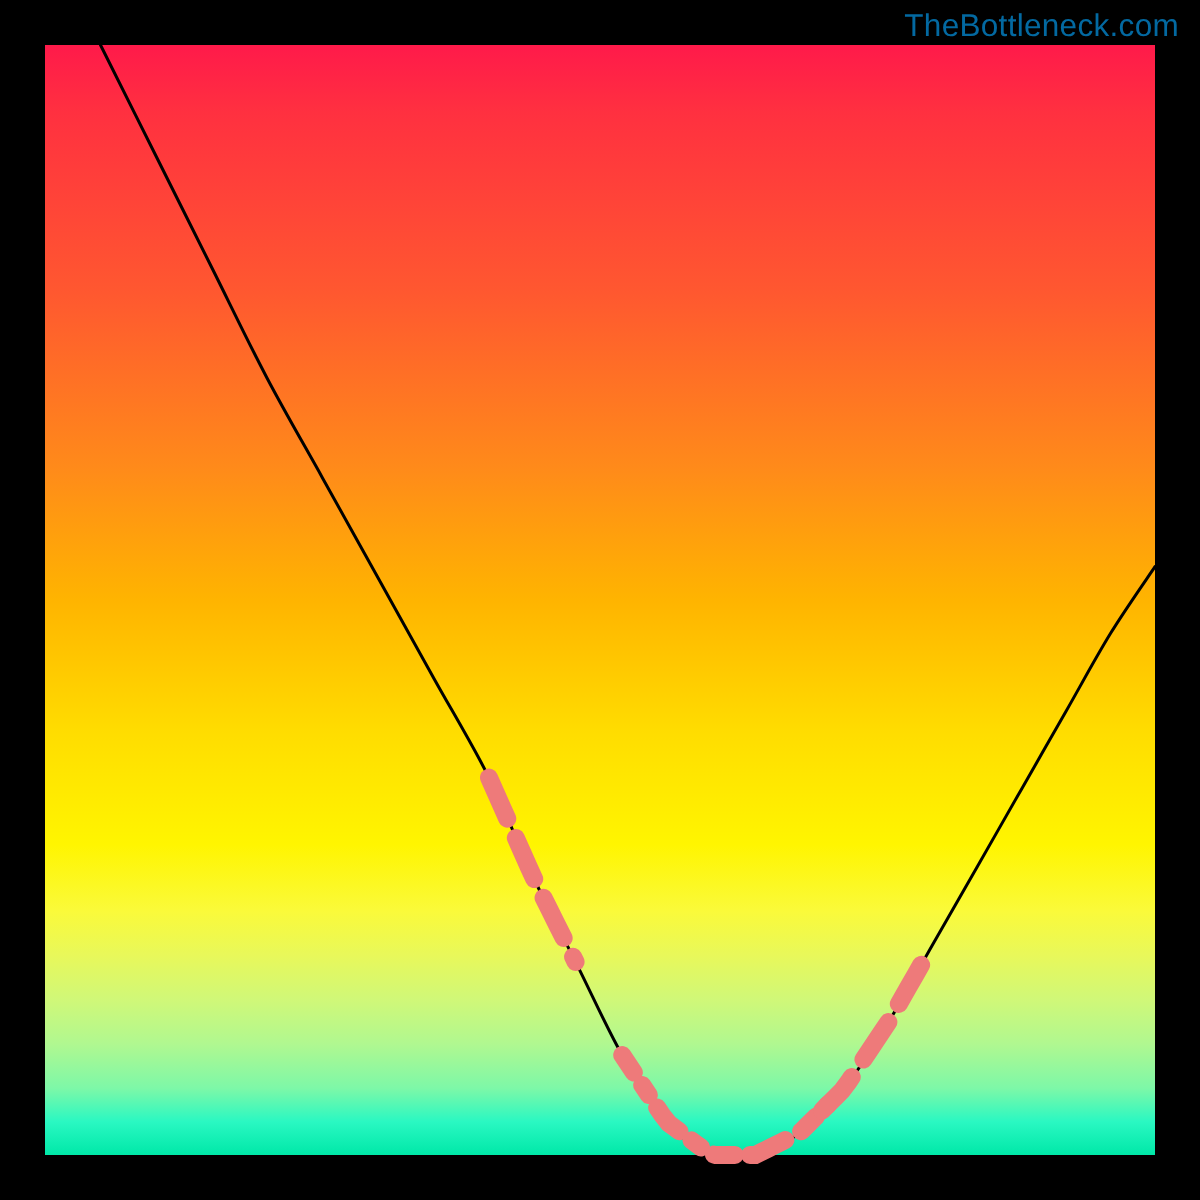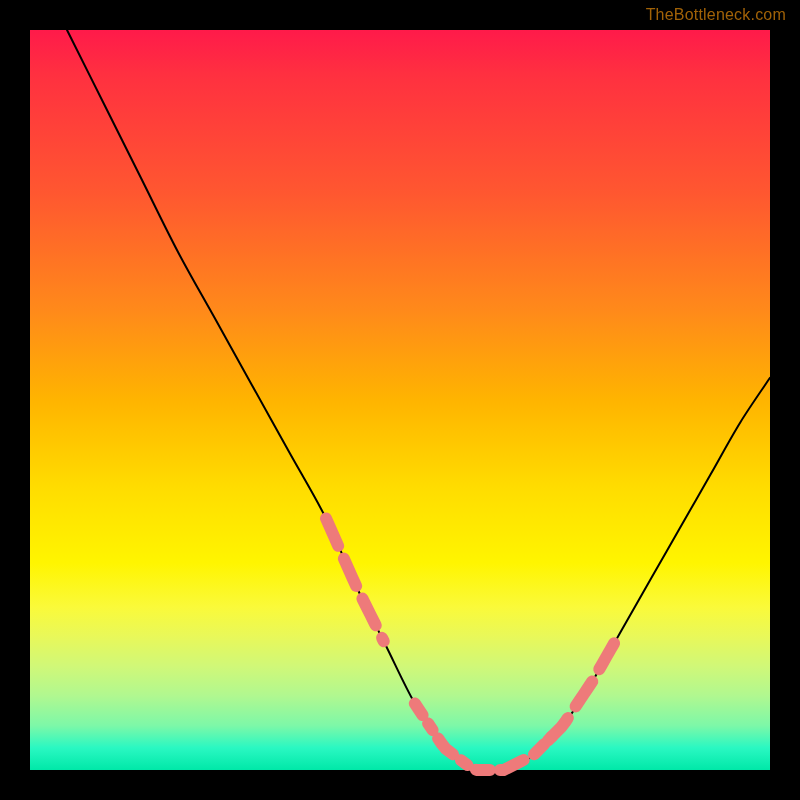--- a/index.html
+++ b/index.html
@@ -40,22 +40,22 @@
       #B0F890 90%,
       #7DF8A8 94%,
       #2AF8C2 97%,
       #00E8A8 100%
     );
   }
   .watermark {
     position: absolute;
     top: 6px;
     right: 14px;
-    color: #a16207;
-    font-size: 16px;
+    color: #0369a1;
+    font-size: 21px;
     font-weight: 400;
     letter-spacing: 0.2px;
     text-align: right;
   }
   svg.curve-layer {
     position: absolute;
     left: 30px;
     top: 30px;
     width: 740px;
     height: 740px;

